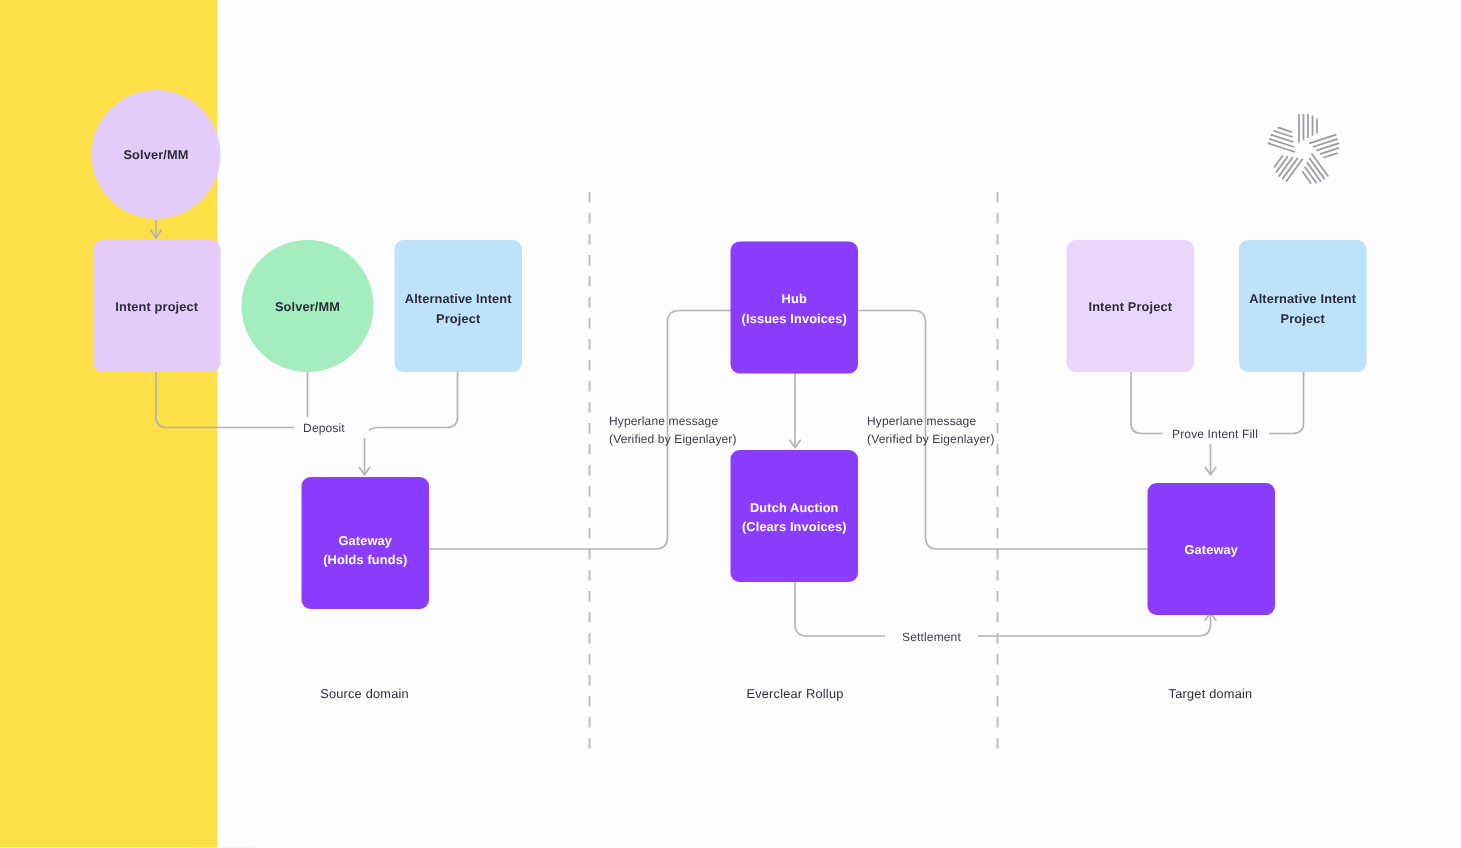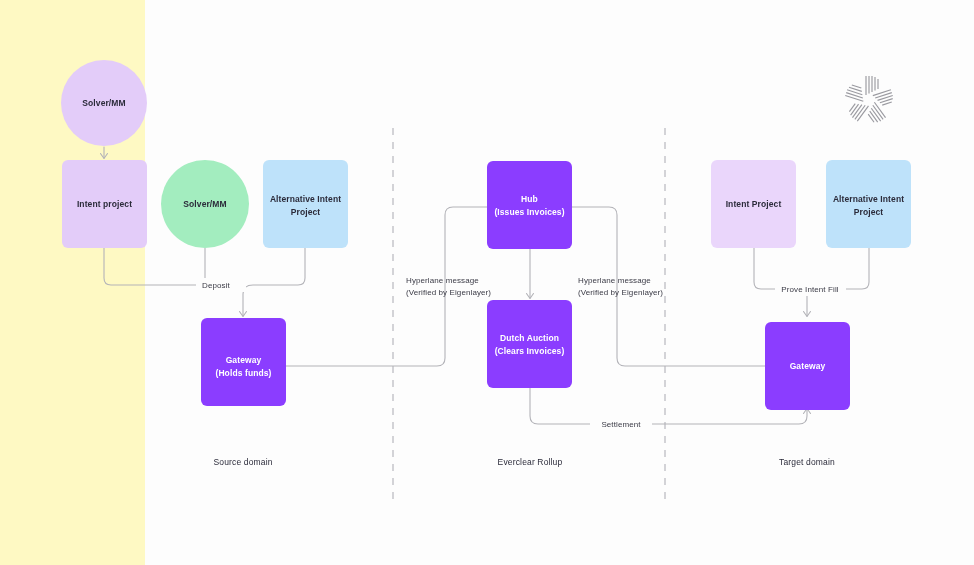--- a/index.html
+++ b/index.html
@@ -4,21 +4,21 @@
 <style>
   html, body {
     margin: 0;
     padding: 0;
     background: #ffffff;
   }
   #canvas {
     position: relative;
     width: 974px;
     height: 565px;
-    background: #fef9c3;
+    background: #fde047;
     overflow: hidden;
     font-family: "Liberation Sans", sans-serif;
   }
   
   #sheet {
     position: absolute;
     left: 145px; top: 0;
     width: 829px; height: 565px;
     background: #fdfdfd;
   }

